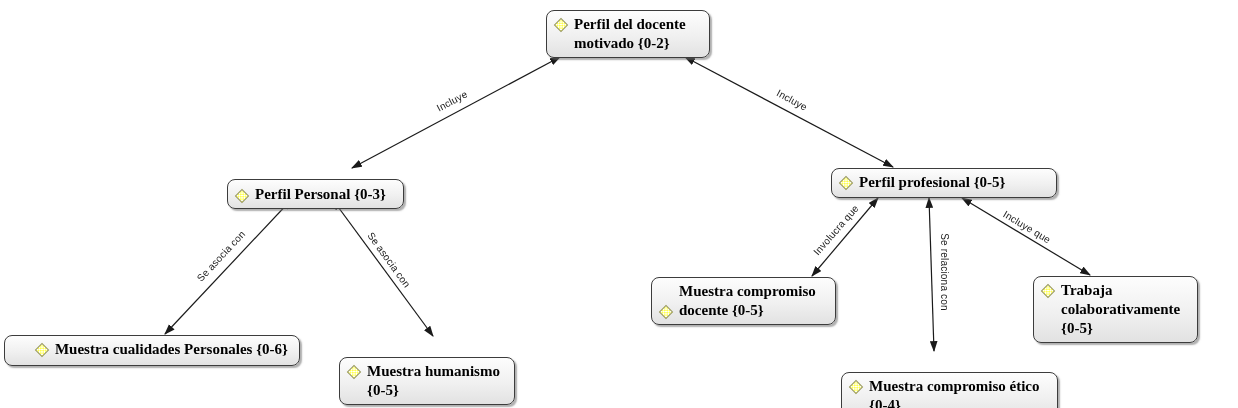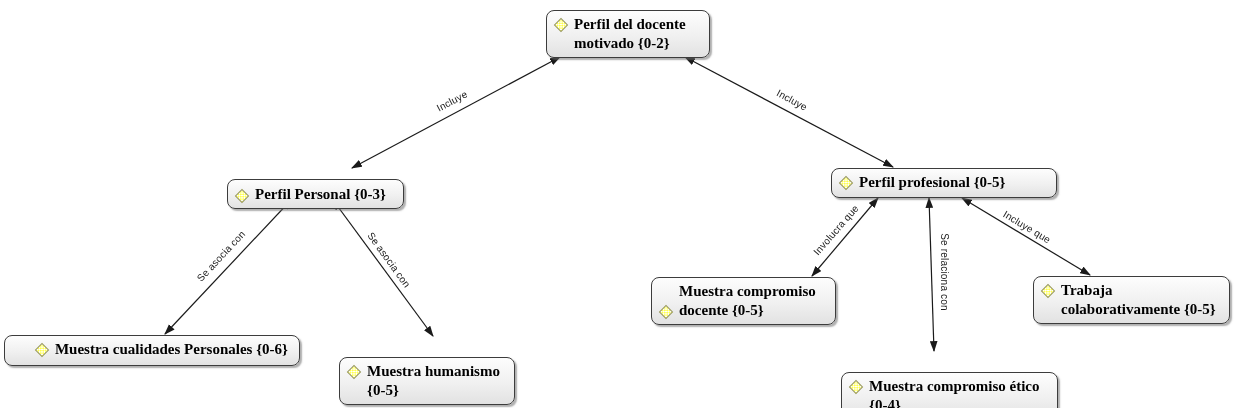--- a/index.html
+++ b/index.html
@@ -104,19 +104,19 @@
         <rect x="3.4" y="3.4" width="9.2" height="9.2" transform="rotate(45 8 8)" fill="url(#chk)" stroke="#97975f" stroke-width="1"></rect>
       </svg>
       <span>Muestra compromiso docente {0-5}</span>
     </div>
     <div class="node" style="left: 841px; top: 372px; width: 217px; min-height: 46px;">
       <svg class="node-icon" width="16" height="16" viewBox="0 0 16 16">
         <rect x="3.4" y="3.4" width="9.2" height="9.2" transform="rotate(45 8 8)" fill="url(#chk)" stroke="#97975f" stroke-width="1"></rect>
       </svg>
       <span>Muestra compromiso ético {0-4}</span>
     </div>
-    <div class="node" style="left: 1033px; top: 276px; width: 197px; min-height: 44px;">
+    <div class="node" style="left: 1033px; top: 276px; width: 165px; min-height: 44px;">
       <svg class="node-icon" width="16" height="16" viewBox="0 0 16 16">
         <rect x="3.4" y="3.4" width="9.2" height="9.2" transform="rotate(45 8 8)" fill="url(#chk)" stroke="#97975f" stroke-width="1"></rect>
       </svg>
       <span>Trabaja colaborativamente {0-5}</span>
     </div>
   </div>
 
 </body></html>

